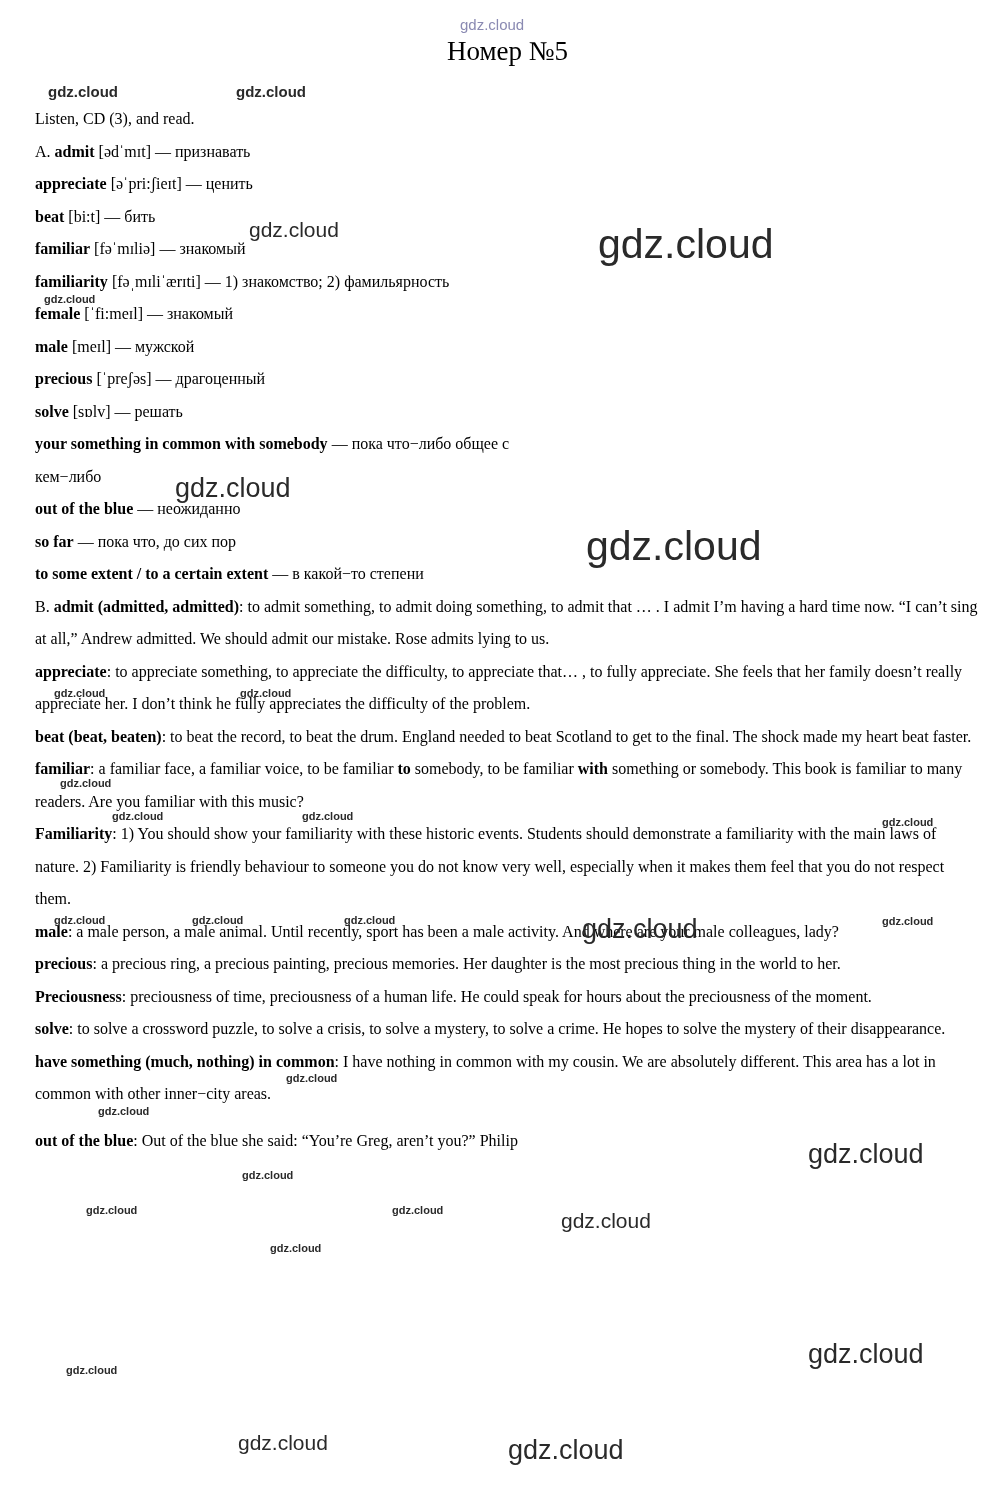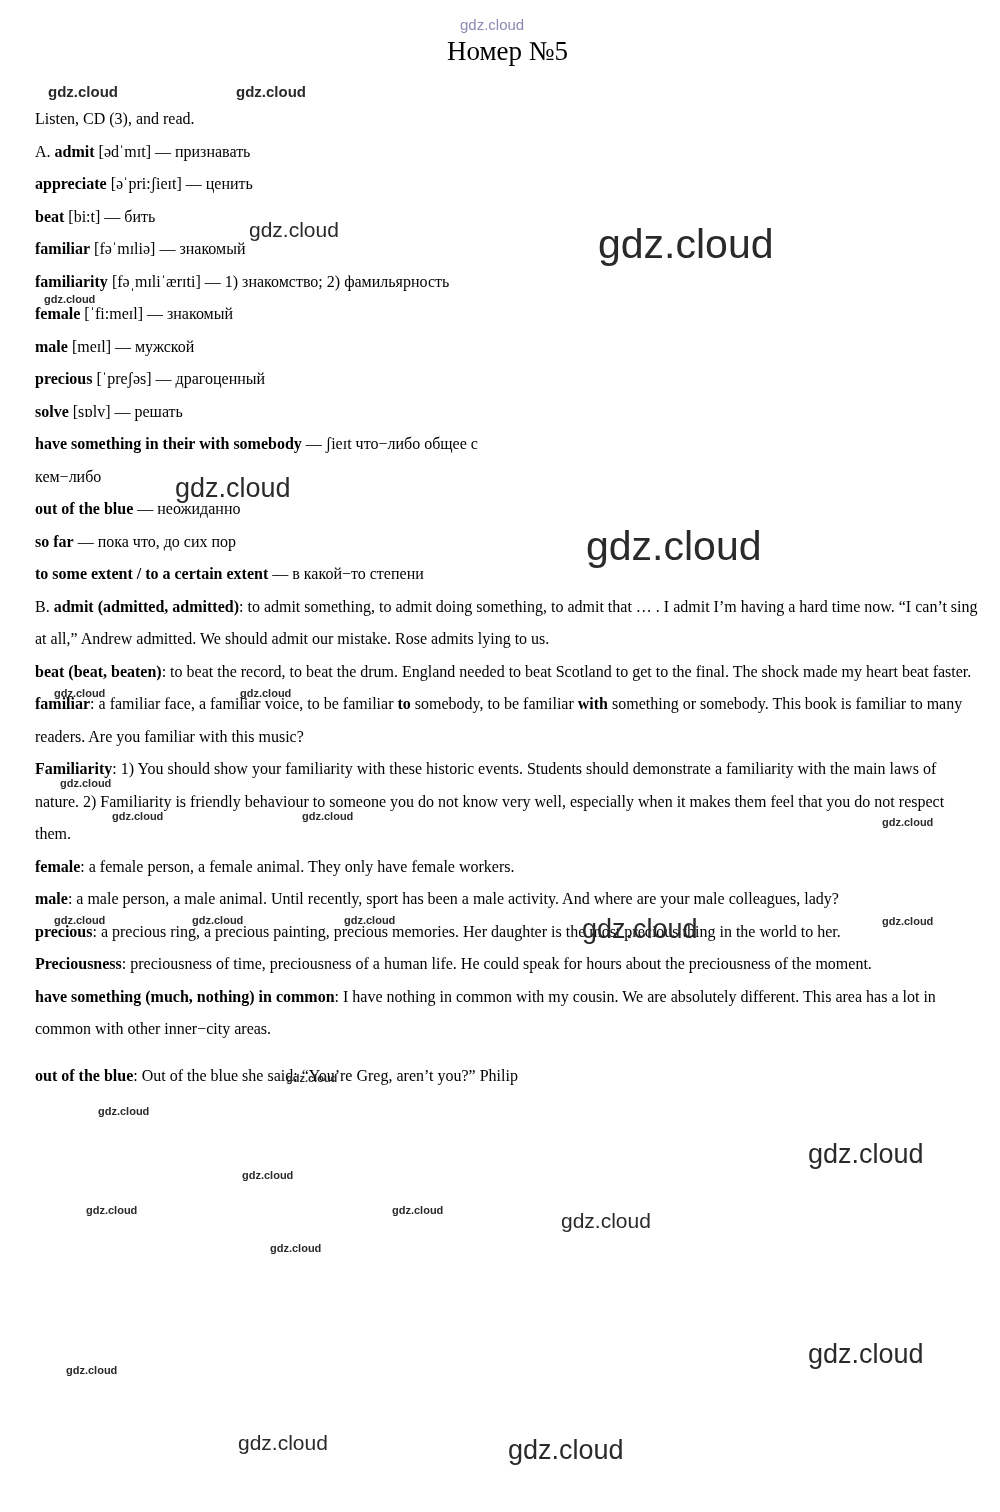--- a/index.html
+++ b/index.html
@@ -50,33 +50,34 @@
 
   <p class="line"><span>A. </span><b>admit</b><span> [ədˈmɪt] — признавать</span></p>
   <p class="line"><b>appreciate</b><span> [əˈpri:ʃieɪt] — ценить</span></p>
   <p class="line"><b>beat</b><span> [bi:t] — бить</span></p>
   <p class="line"><b>familiar</b><span> [fəˈmɪliə] — знакомый</span></p>
   <p class="line"><b>familiarity</b><span> [fəˌmɪliˈærɪti] — 1) знакомство; 2) фамильярность</span></p>
   <p class="line"><b>female</b><span> [ˈfi:meɪl] — знакомый</span></p>
   <p class="line"><b>male</b><span> [meɪl] — мужской</span></p>
   <p class="line"><b>precious</b><span> [ˈpreʃəs] — драгоценный</span></p>
   <p class="line"><b>solve</b><span> [sɒlv] — решать</span></p>
-  <p class="line"><b>have something in their with somebody</b><span> — ʃieɪt что−либо общее с </span><br><span>кем−либо</span></p>
+  <p class="line"><b>your something in common with somebody</b><span> — пока что−либо общее с </span><br><span>кем−либо</span></p>
   <p class="line"><b>out of the blue</b><span> — неожиданно</span></p>
   <p class="line"><b>so far</b><span> — пока что, до сих пор</span></p>
   <p class="line"><b>to some extent / to a certain extent</b><span> — в какой−то степени</span></p>
 
   <p class="line"><span>B. </span><b>admit (admitted, admitted)</b><span>: to admit something, to admit doing something, to admit that … . I admit I’m having a hard time now. “I can’t sing at all,” Andrew admitted. We should admit our mistake. Rose admits lying to us.</span></p>
+  <p class="line"><b>appreciate</b><span>: to appreciate something, to appreciate the difficulty, to appreciate that… , to fully appreciate. She feels that her family doesn’t really appreciate her. I don’t think he fully appreciates the difficulty of the problem.</span></p>
   <p class="line"><b>beat (beat, beaten)</b><span>: to beat the record, to beat the drum. England needed to beat Scotland to get to the final. The shock made my heart beat faster.</span></p>
   <p class="line"><b>familiar</b><span>: a familiar face, a familiar voice, to be familiar </span><b>to</b><span> somebody, to be familiar </span><b>with</b><span> something or somebody. This book is familiar to many readers. Are you familiar with this music?</span></p>
   <p class="line"><b>Familiarity</b><span>: 1) You should show your familiarity with these historic events. Students should demonstrate a familiarity with the main laws of nature. 2) Familiarity is friendly behaviour to someone you do not know very well, especially when it makes them feel that you do not respect them.</span></p>
-  <p class="line"><b>female</b><span>: a female person, a female animal. They only have female workers.</span></p>
   <p class="line"><b>male</b><span>: a male person, a male animal. Until recently, sport has been a male activity. And where are your male colleagues, lady?</span></p>
   <p class="line"><b>precious</b><span>: a precious ring, a precious painting, precious memories. Her daughter is the most precious thing in the world to her.</span></p>
   <p class="line"><b>Preciousness</b><span>: preciousness of time, preciousness of a human life. He could speak for hours about the preciousness of the moment.</span></p>
+  <p class="line"><b>solve</b><span>: to solve a crossword puzzle, to solve a crisis, to solve a mystery, to solve a crime. He hopes to solve the mystery of their disappearance.</span></p>
   <p class="line"><b>have something (much, nothing) in common</b><span>: I have nothing in common with my cousin. We are absolutely different. This area has a lot in common with other inner−city areas.</span></p>
   <p class="line gap-top"><b>out of the blue</b><span>: Out of the blue she said: “You’re Greg, aren’t you?” Philip</span></p>
 
 </div>
 
 <span class="wm wm-top" style="left:460px; top:3px;">gdz.cloud</span>
 <span class="wm wm-s" style="left:48px; top:70px;">gdz.cloud</span>
 <span class="wm wm-s" style="left:236px; top:70px;">gdz.cloud</span>
 <span class="wm wm-m" style="left:249px; top:205px;">gdz.cloud</span>
 <span class="wm wm-xl" style="left:598px; top:208px;">gdz.cloud</span>

